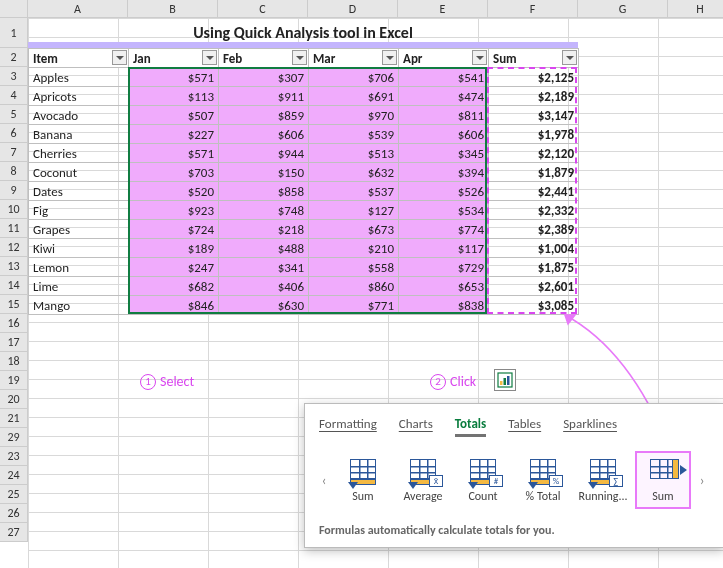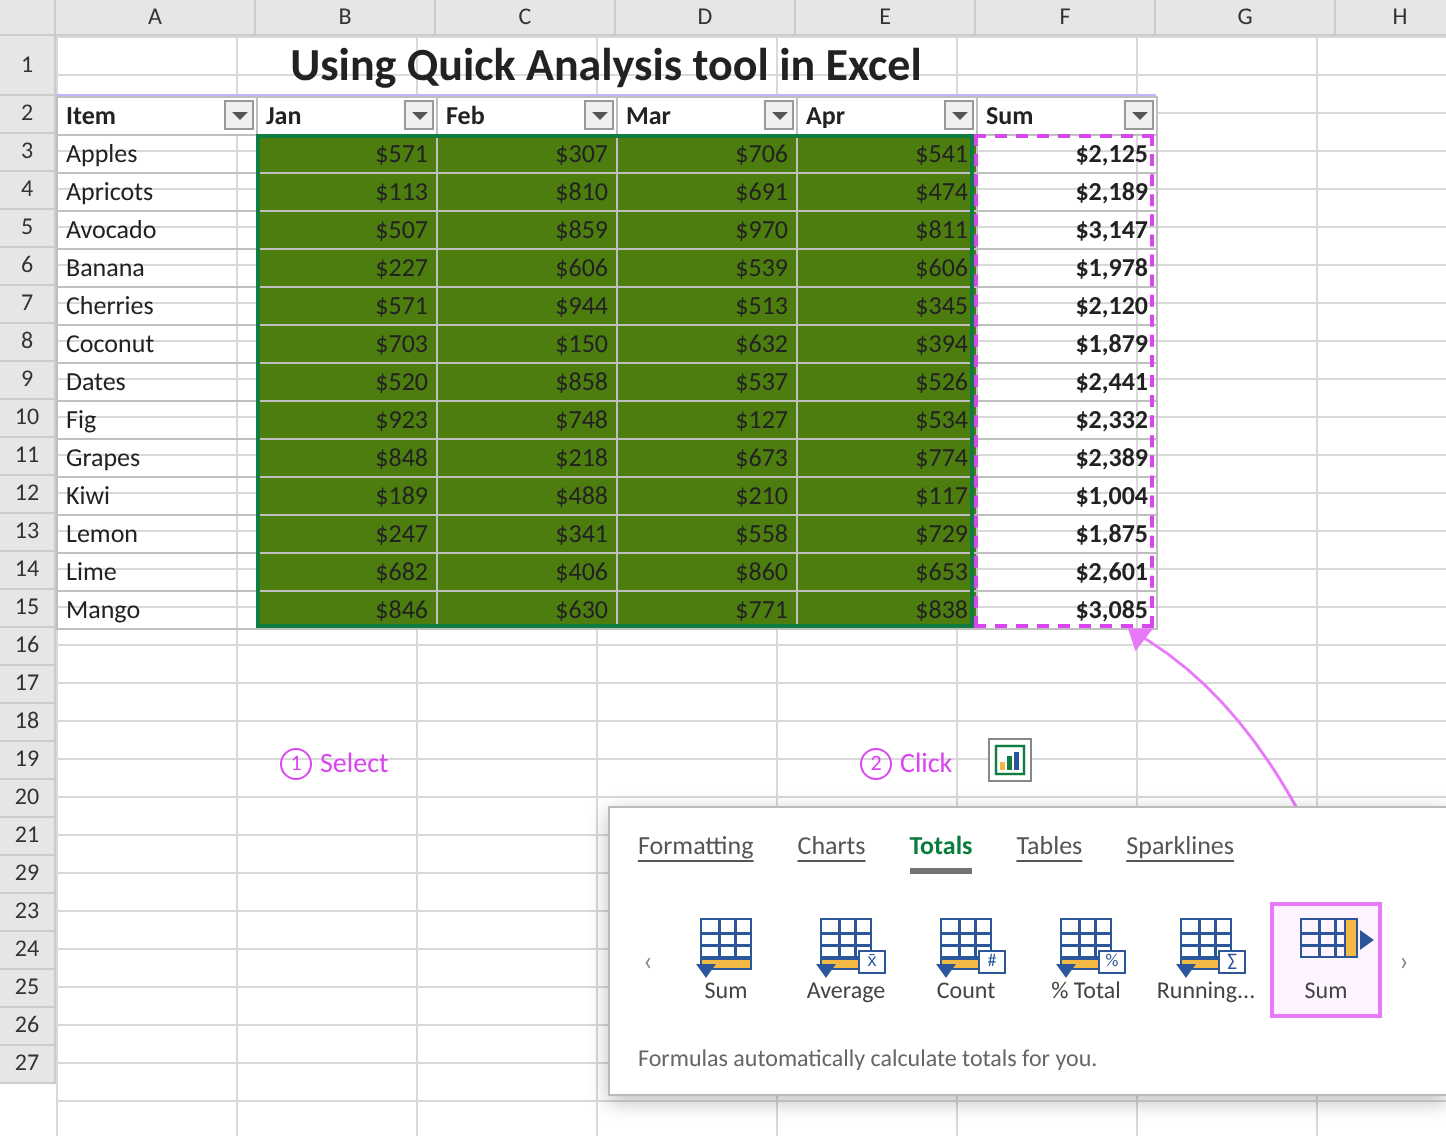--- a/index.html
+++ b/index.html
@@ -8,35 +8,35 @@
 
 .colhdrs { display: flex; position: absolute; top: 0; left: 0; }
 .ch { background: #e6e6e6; border-right: 1px solid #ccc; border-bottom: 1px solid #ccc; text-align: center; font-size: 12px; color: #333; line-height: 18px; height: 18px; }
 .rownums { position: absolute; top: 18px; left: 0; width: 28px; }
 .rn { background: #e6e6e6; border-right: 1px solid #ccc; border-bottom: 1px solid #ccc; text-align: center; font-size: 12px; color: #333; height: 19px; line-height: 19px; }
 .rn.r1 { height: 30px; line-height: 30px; }
 
 .sheet { position: absolute; top: 18px; left: 28px; }
 
 
-.title { height: 30px; width: 550px; text-align: center; font-weight: bold; font-size: 23px; line-height: 30px; border-bottom: 1px solid #c4b5fd; position: relative; left:0; }
+.title { height: 30px; width: 550px; text-align: center; font-weight: bold; font-size: 16px; line-height: 30px; border-bottom: 6px solid #c4b5fd; position: relative; left:0; }
 
 .grid { position:absolute; top:18px; left:28px; width:695px; height:550px;
   background-image: linear-gradient(to right,#d9d9d9 1px,transparent 1px),linear-gradient(to bottom,#d9d9d9 1px,transparent 1px);
   background-size: 90px 19px; z-index:0; pointer-events:none; }
 
 
 table.tbl { border-collapse: collapse; position: relative; z-index:2; }
 table.tbl th, table.tbl td { border: 1px solid #bfbfbf; height: 19px; padding: 0 4px; font-size: 13px; }
 table.tbl th { background:#fff; text-align:left; font-weight:bold; position:relative; }
 .flt { position:absolute; right:1px; top:1px; width:15px; height:15px; border:1px solid #999; background:#f0f0f0; display:flex; align-items:center; justify-content:center; }
 .flt svg { width:8px; height:8px; }
 td.num { text-align:right; }
 td.sum { text-align:right; font-weight:bold; }
-td.sel { background:#4d7c0f; }
+td.sel { background:#f0abfc; }
 .selbox { position:absolute; border:2px solid #107c41; z-index:5; pointer-events:none; }
 .mrq { position:absolute; border:2px dashed #d946ef; z-index:4; pointer-events:none; }
 
 
 .ann { position:absolute; color:#d946ef; font-size:14px; z-index:20; display:flex; align-items:center; gap:4px; }
 .ann .num { display:inline-flex; width:16px; height:16px; border:1px solid #d946ef; border-radius:50%; align-items:center; justify-content:center; font-size:11px; }
 
 
 .qa-btn { position:absolute; width:22px; height:22px; border:1px solid #888; background:#fff; display:flex; align-items:center; justify-content:center; z-index:15; }
 .qa-btn svg { width:16px; height:16px; }
@@ -53,21 +53,21 @@
 .tool .ic { width:36px; height:28px; margin:0 auto 4px auto; position:relative; }
 .tool .ic .tblic { width:26px; height:20px; border:1.5px solid #2b579a; position:absolute; top:2px; left:5px; background:
   linear-gradient(#2b579a,#2b579a) 0 6px/100% 1.5px no-repeat,
   linear-gradient(#2b579a,#2b579a) 0 12px/100% 1.5px no-repeat,
   linear-gradient(#2b579a,#2b579a) 8px 0/1.5px 100% no-repeat,
   linear-gradient(#2b579a,#2b579a) 16px 0/1.5px 100% no-repeat; }
 .tool .ic .badge { position:absolute; bottom:-2px; right:-2px; width:14px; height:12px; background:#fff; border:1px solid #2b579a; font-size:9px; line-height:10px; color:#2b579a; text-align:center; }
 .tool .ic .arrowdn { position:absolute; bottom:-4px; left:3px; width:0; height:0; border-left:5px solid transparent; border-right:5px solid transparent; border-top:7px solid #2b579a; }
 .tool .ic .sumcol { position:absolute; top:2px; right:2px; width:7px; height:20px; background:#f4b942; border:1.5px solid #2b579a; }
 .tool .ic .sumrow { position:absolute; bottom:0px; left:5px; width:26px; height:6px; background:#f4b942; border:1.5px solid #2b579a; }
-.desc { color:#666; font-size:12px; }
+.desc { color:#666; font-size:12px;font-weight:bold; }
 
 
 .arrline { position:absolute; z-index:25; stroke:#e879f9; stroke-width:1.5; fill:none; pointer-events:none; }
 
 .colA{width:100px}.colB{width:90px}.colC{width:90px}.colD{width:90px}.colE{width:90px}.colF{width:90px}
 </style>
 </head>
 <body>
 
 <div class="colhdrs">
@@ -156,21 +156,21 @@
           <td>Apples</td>
           <td class="num sel">$571</td>
           <td class="num sel">$307</td>
           <td class="num sel">$706</td>
           <td class="num sel">$541</td>
           <td class="sum">$2,125</td>
         </tr>
         <tr>
           <td>Apricots</td>
           <td class="num sel">$113</td>
-          <td class="num sel">$810</td>
+          <td class="num sel">$911</td>
           <td class="num sel">$691</td>
           <td class="num sel">$474</td>
           <td class="sum">$2,189</td>
         </tr>
         <tr>
           <td>Avocado</td>
           <td class="num sel">$507</td>
           <td class="num sel">$859</td>
           <td class="num sel">$970</td>
           <td class="num sel">$811</td>
@@ -211,21 +211,21 @@
         <tr>
           <td>Fig</td>
           <td class="num sel">$923</td>
           <td class="num sel">$748</td>
           <td class="num sel">$127</td>
           <td class="num sel">$534</td>
           <td class="sum">$2,332</td>
         </tr>
         <tr>
           <td>Grapes</td>
-          <td class="num sel">$848</td>
+          <td class="num sel">$724</td>
           <td class="num sel">$218</td>
           <td class="num sel">$673</td>
           <td class="num sel">$774</td>
           <td class="sum">$2,389</td>
         </tr>
         <tr>
           <td>Kiwi</td>
           <td class="num sel">$189</td>
           <td class="num sel">$488</td>
           <td class="num sel">$210</td>

